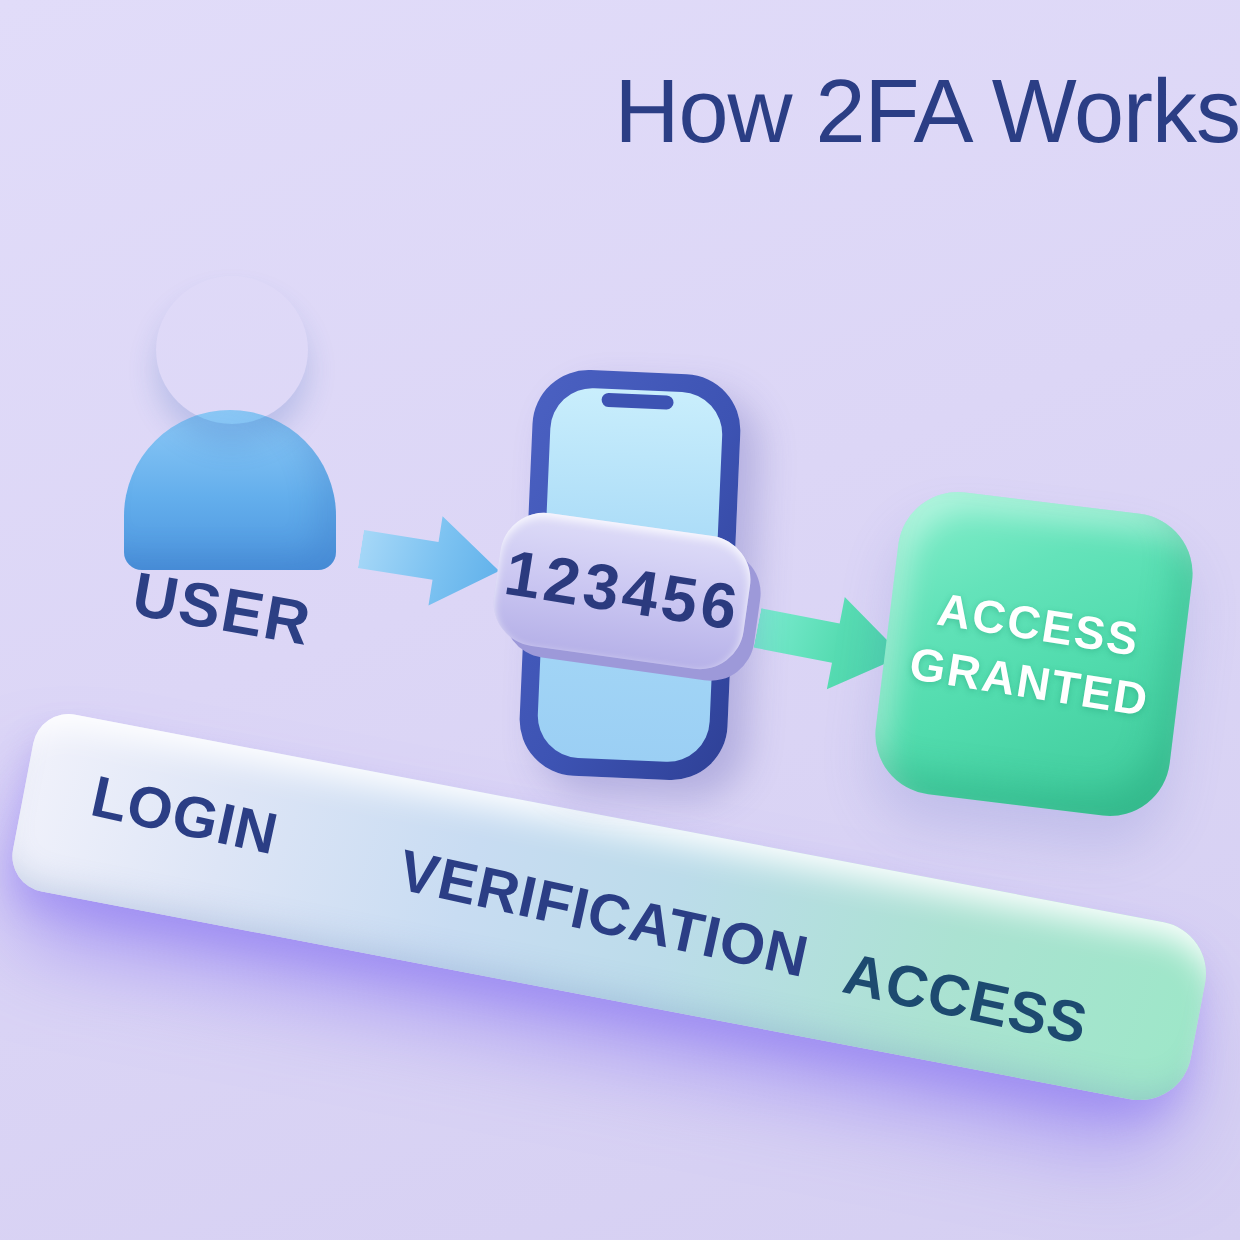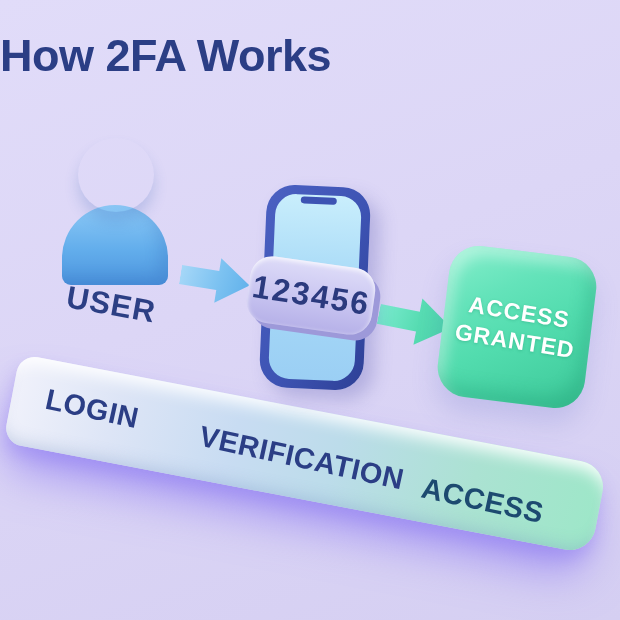--- a/index.html
+++ b/index.html
@@ -3,22 +3,22 @@
 <meta charset="utf-8">
 <style>
   html,body{margin:0;padding:0;background:#cfc9ee;}
   .canvas{
     position:relative;width:620px;height:620px;overflow:hidden;
     background:linear-gradient(160deg,#e1dcf9 0%,#dcd6f6 45%,#d5cff2 100%);
     font-family:"Liberation Sans",sans-serif;
   }
   
   .title{
-    position:absolute;top:30px;left:0;width:100%;text-align:left;
-    font-size:45px;font-weight:700;color:#2b3e85;letter-spacing:-0.5px;
+    position:absolute;top:30px;left:0;width:100%;text-align:right;
+    font-size:45px;font-weight:400;color:#2b3e85;letter-spacing:-0.5px;
   }
   
   .user{position:absolute;left:62px;top:138px;width:106px;height:150px;}
   .user-head{
     position:absolute;left:16px;top:0;width:76px;height:74px;border-radius:50%;z-index:2;
     background:radial-gradient(circle at 34% 26%,#bradial 0,#b8ddfa 0%,#7cc0f3 38%,#58a6ea 68%,#4a90da 100%);
     box-shadow:0 10px 14px rgba(60,100,180,0.22);
   }
   .user-body{
     position:absolute;left:0;top:67px;width:106px;height:80px;

